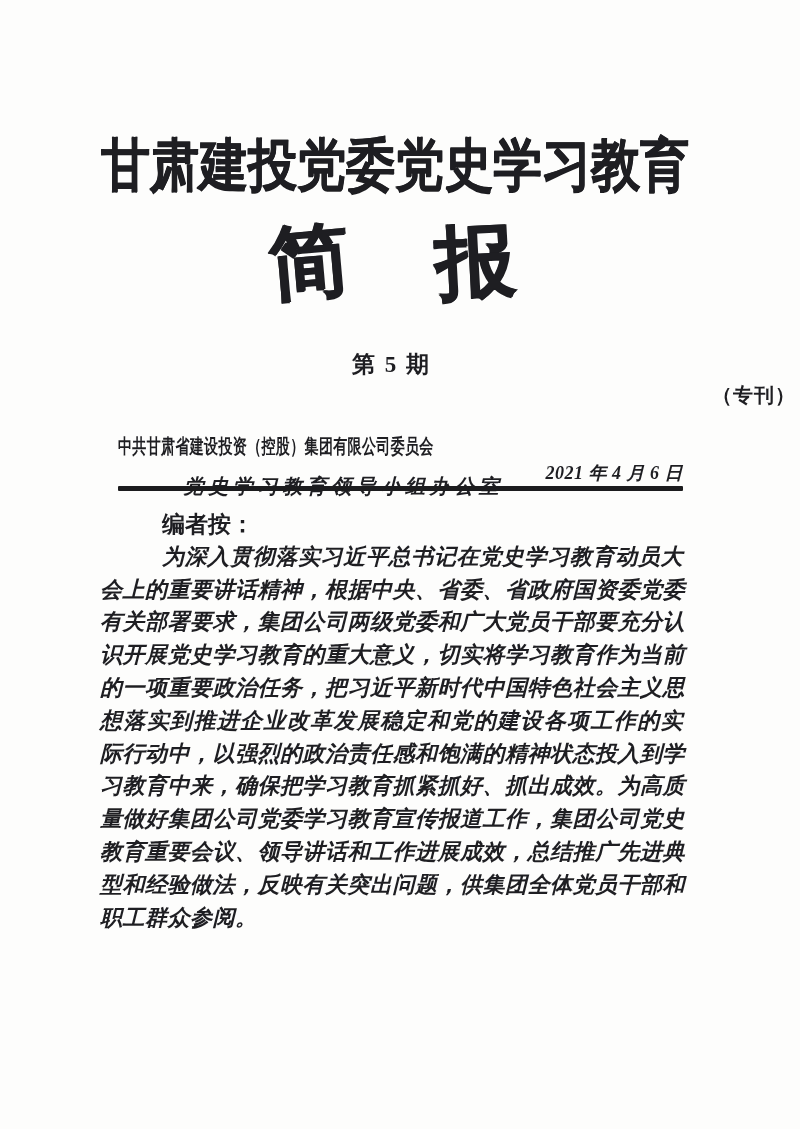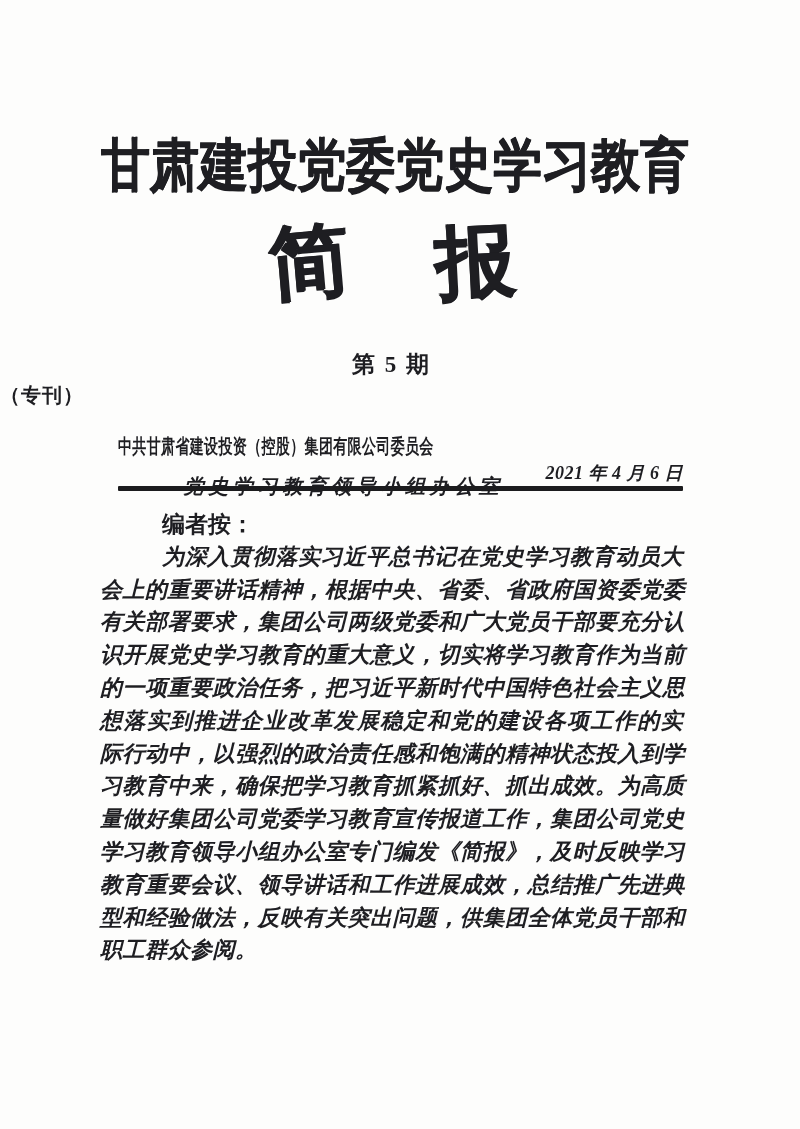--- a/index.html
+++ b/index.html
@@ -59,21 +59,21 @@
     position:absolute;
     left:0; right:17px; top:349px;
     text-align:center;
     font-size:23px;
     letter-spacing:2px;
     font-weight:bold;
   }
   .special-line{
     position:absolute;
     left:0; right:4px; top:382px;
-    text-align:left;
+    text-align:right;
     font-size:20px;
     font-weight:700;
     letter-spacing:1px;
   }
 
   
   .issuer{
     position:absolute;
     left:118px; top:433px;
     white-space:nowrap;
@@ -173,19 +173,18 @@
     <div class="editor-label">编者按：</div>
     <div class="bline first">为深入贯彻落实习近平总书记在党史学习教育动员大</div>
     <div class="bline">会上的重要讲话精神，根据中央、省委、省政府国资委党委</div>
     <div class="bline">有关部署要求，集团公司两级党委和广大党员干部要充分认</div>
     <div class="bline">识开展党史学习教育的重大意义，切实将学习教育作为当前</div>
     <div class="bline">的一项重要政治任务，把习近平新时代中国特色社会主义思</div>
     <div class="bline">想落实到推进企业改革发展稳定和党的建设各项工作的实</div>
     <div class="bline">际行动中，以强烈的政治责任感和饱满的精神状态投入到学</div>
     <div class="bline">习教育中来，确保把学习教育抓紧抓好、抓出成效。为高质</div>
     <div class="bline">量做好集团公司党委学习教育宣传报道工作，集团公司党史</div>
-    <div class="bline">学习教育领导小组办公室专门编发《简报》，及时反映学习</div>
     <div class="bline">教育重要会议、领导讲话和工作进展成效，总结推广先进典</div>
     <div class="bline">型和经验做法，反映有关突出问题，供集团全体党员干部和</div>
     <div class="bline last">职工群众参阅。</div>
   </div>
 
 </div>
 
 </body></html>

